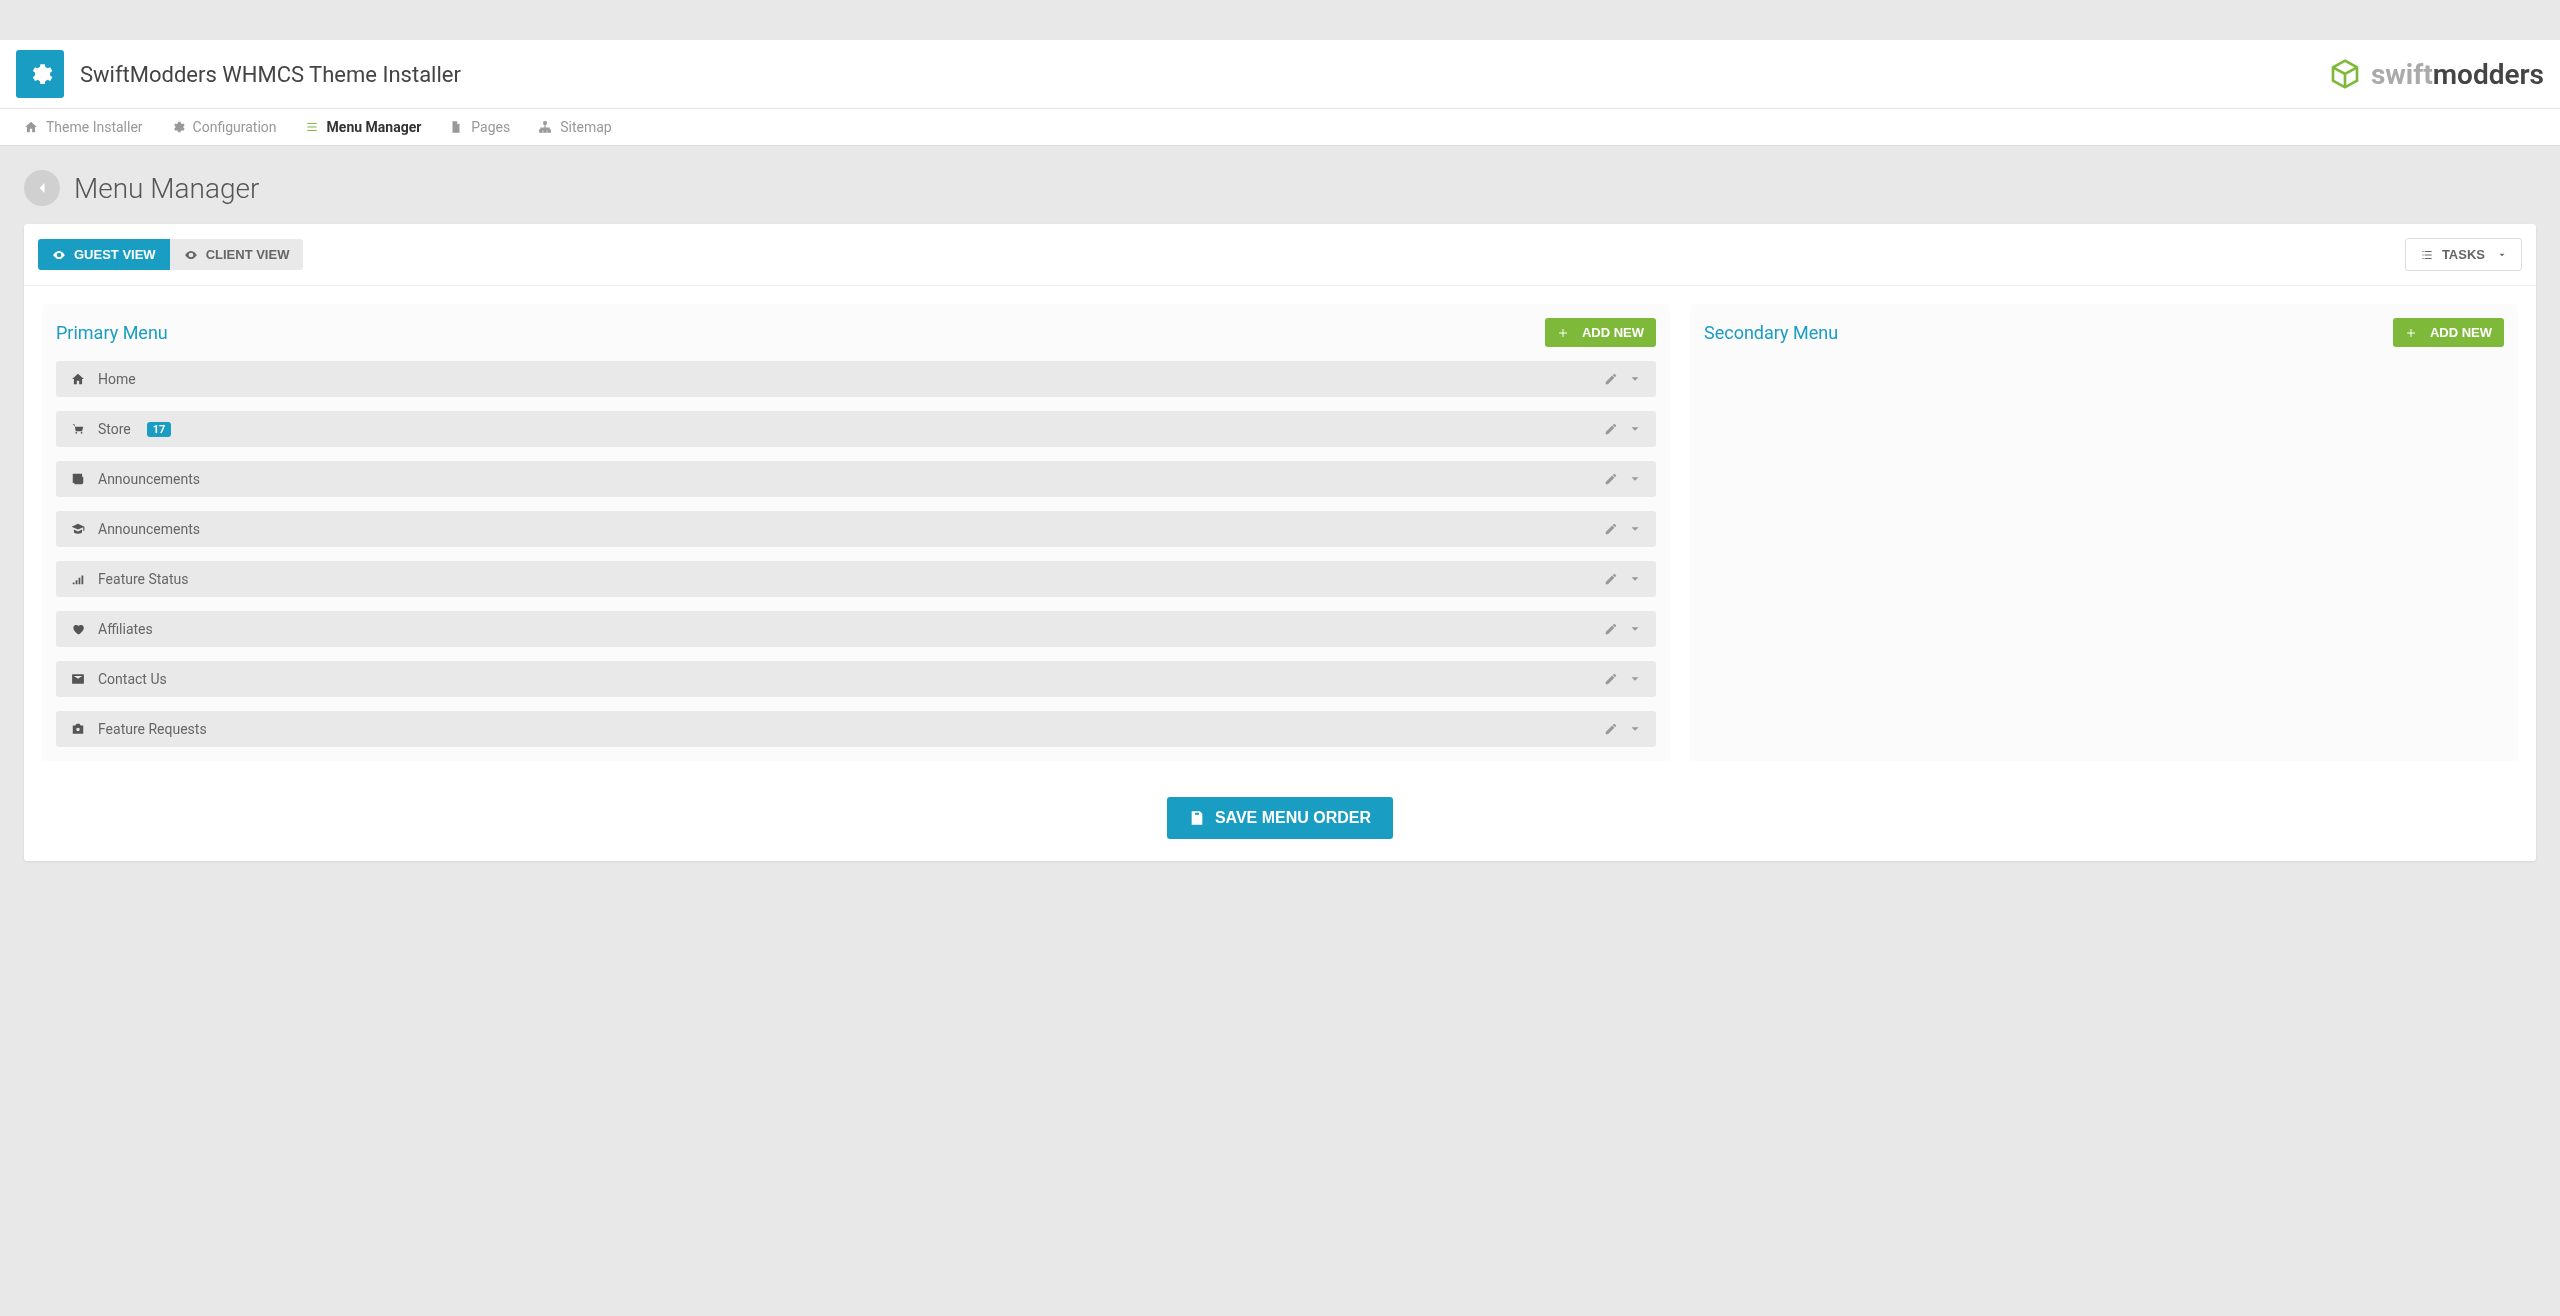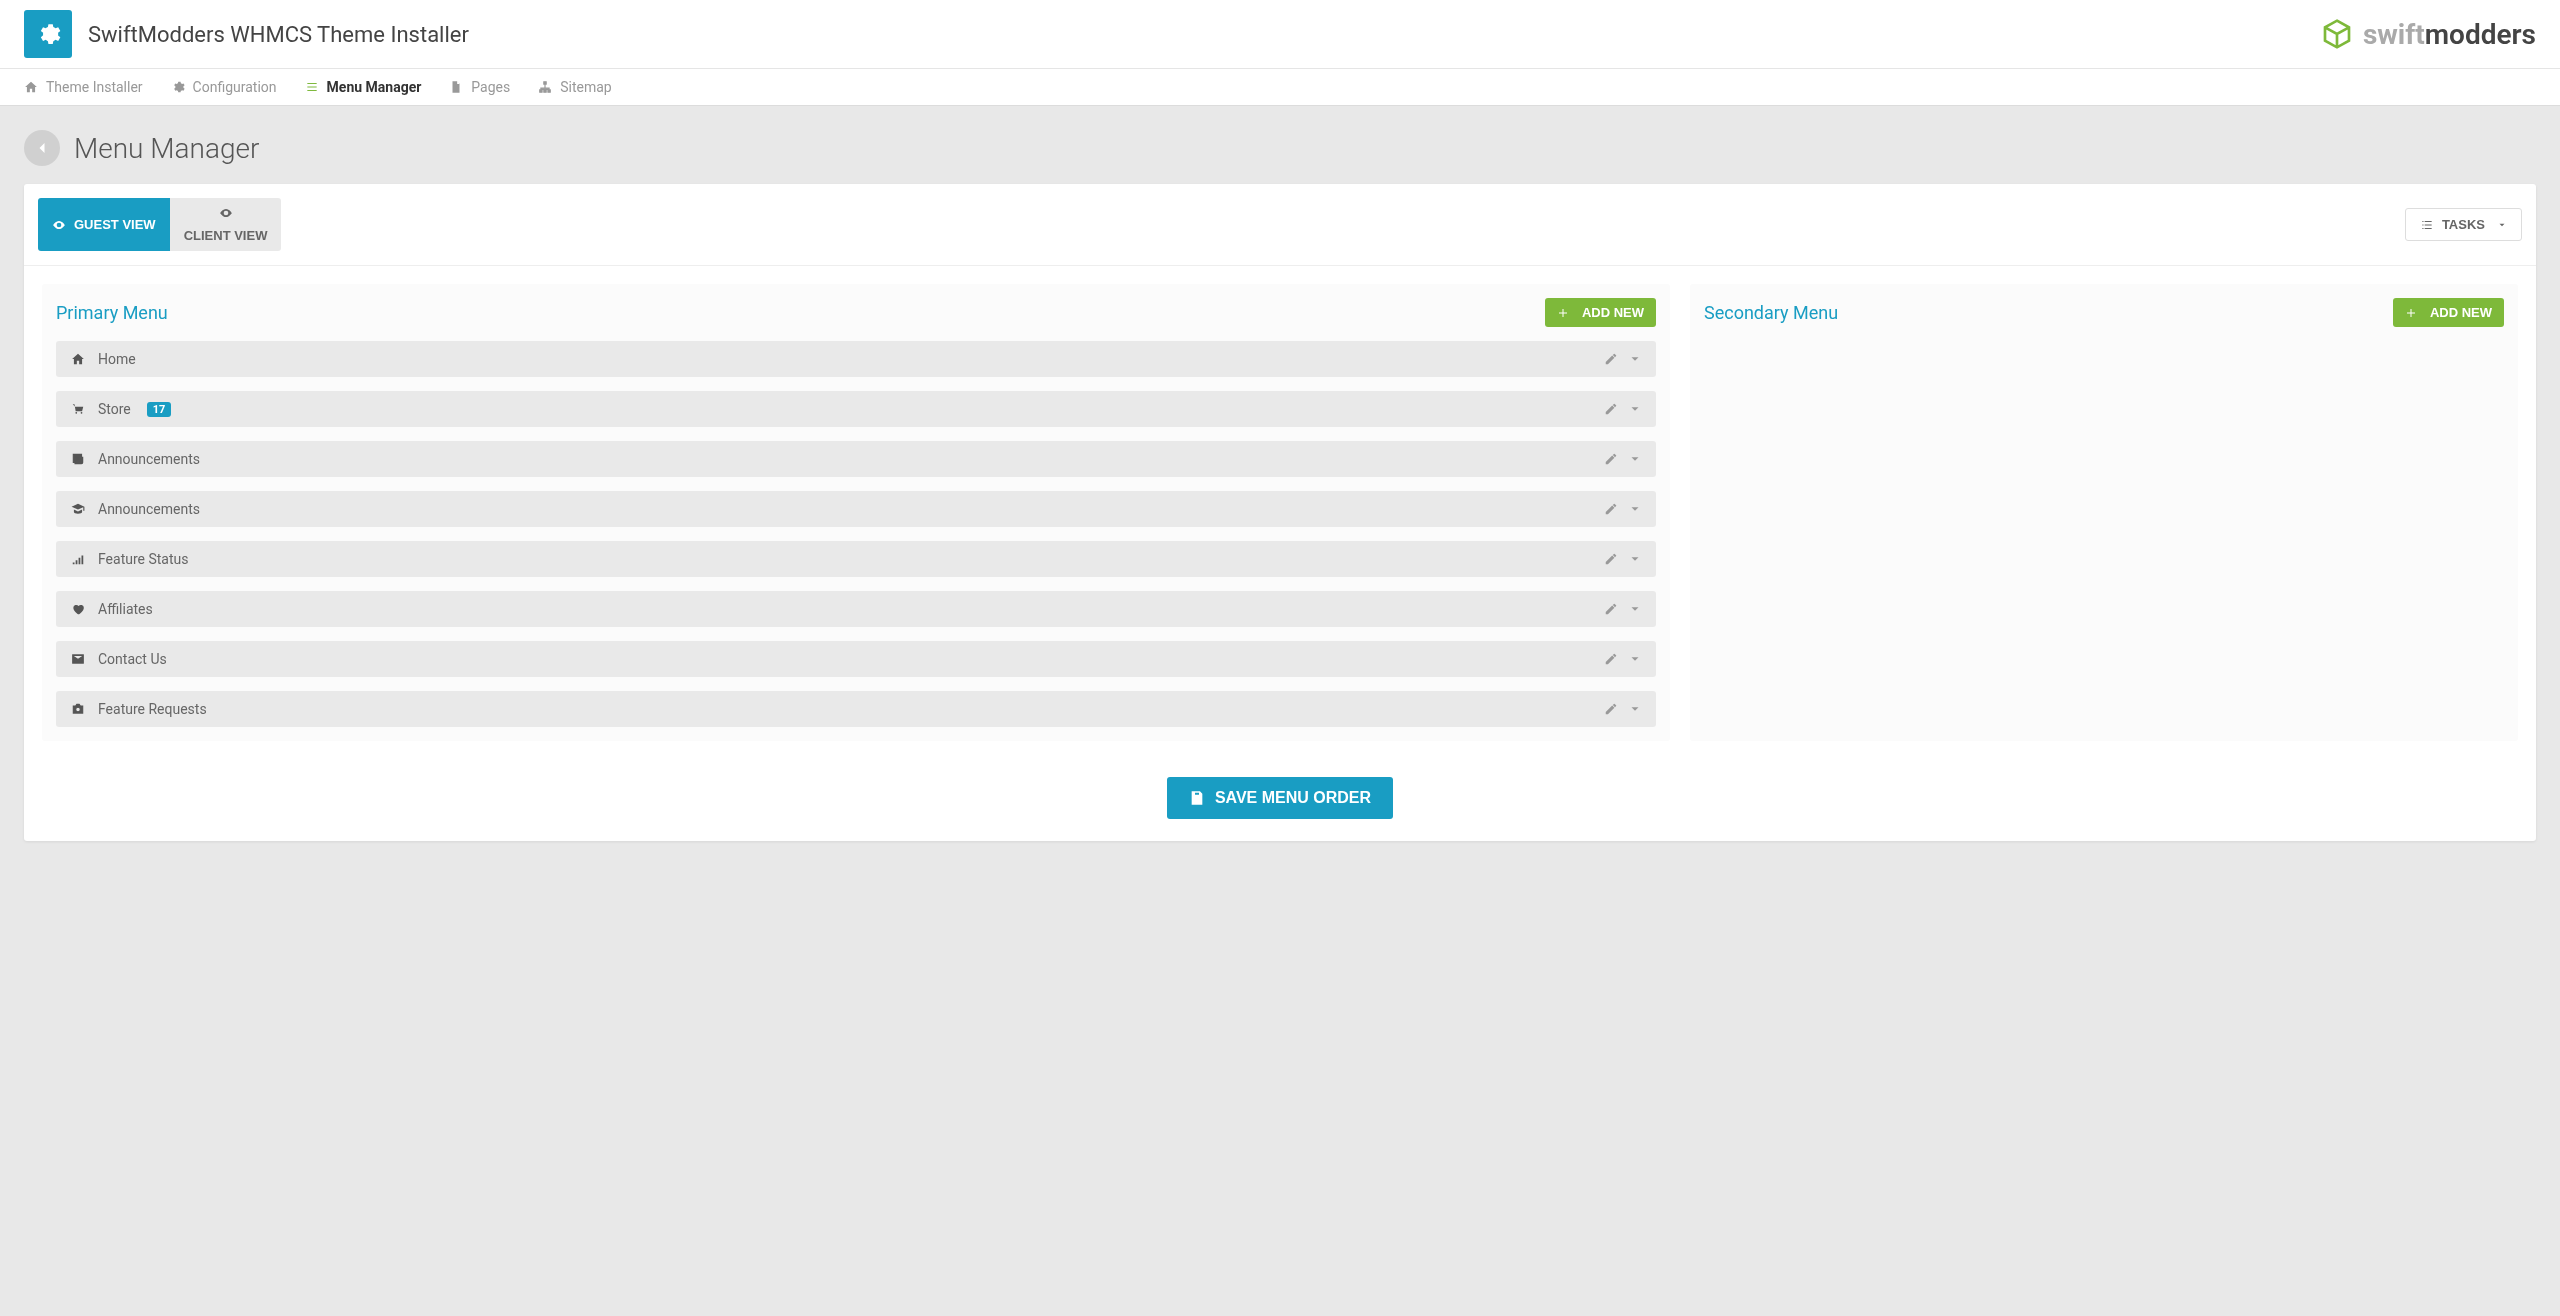--- a/index.html
+++ b/index.html
@@ -7,22 +7,23 @@
   font-family: -apple-system, BlinkMacSystemFont, "Segoe UI", Roboto, "Helvetica Neue", Arial, sans-serif;
   background: #e8e8e8;
   color: #666;
   font-size: 14px;
 }
 .topbar {
   background: #fff;
   display: flex;
   align-items: center;
   justify-content: space-between;
-  padding: 10px 24px;
+  padding: 10px 16px;
   border-bottom: 1px solid #e5e5e5;
+  margin-top: 40px;
 }
 .brand-left { display: flex; align-items: center; gap: 16px; }
 .brand-icon {
   width: 48px; height: 48px; background: #199dc3; color: #fff;
   display: flex; align-items: center; justify-content: center;
   border-radius: 3px;
 }
 .brand-title { font-size: 22px; color: #444; font-weight: 400; }
 .brand-logo { display: flex; align-items: center; gap: 10px; }
 .brand-logo-text { font-size: 28px; color: #444; font-weight: 300; }
@@ -61,21 +62,21 @@
   padding: 14px 14px;
   border-bottom: 1px solid #eee;
 }
 .view-btn-group { display: flex; border-radius: 3px; overflow: hidden; }
 .view-btn {
   display: flex; align-items: center; gap: 8px;
   padding: 8px 14px; font-size: 13px; font-weight: 700;
   cursor: pointer; border: none;
 }
 .view-btn.active { background: #199dc3; color: #fff; }
-.view-btn.inactive { background: #e9e9e9; color: #666; flex-direction: column; }
+.view-btn.inactive { background: #e9e9e9; color: #666; }
 .tasks-btn {
   display: flex; align-items: center; gap: 8px;
   padding: 8px 14px; background: #fff; border: 1px solid #ddd;
   border-radius: 3px; font-size: 13px; font-weight: 700; color: #666; cursor: pointer;
 }
 .panel-body { display: flex; gap: 20px; padding: 18px; }
 .menu-col { background: #fbfbfb; border-radius: 3px; padding: 14px; }
 .menu-col.primary { flex: 2; }
 .menu-col.secondary { flex: 1; }
 .menu-col-head {

